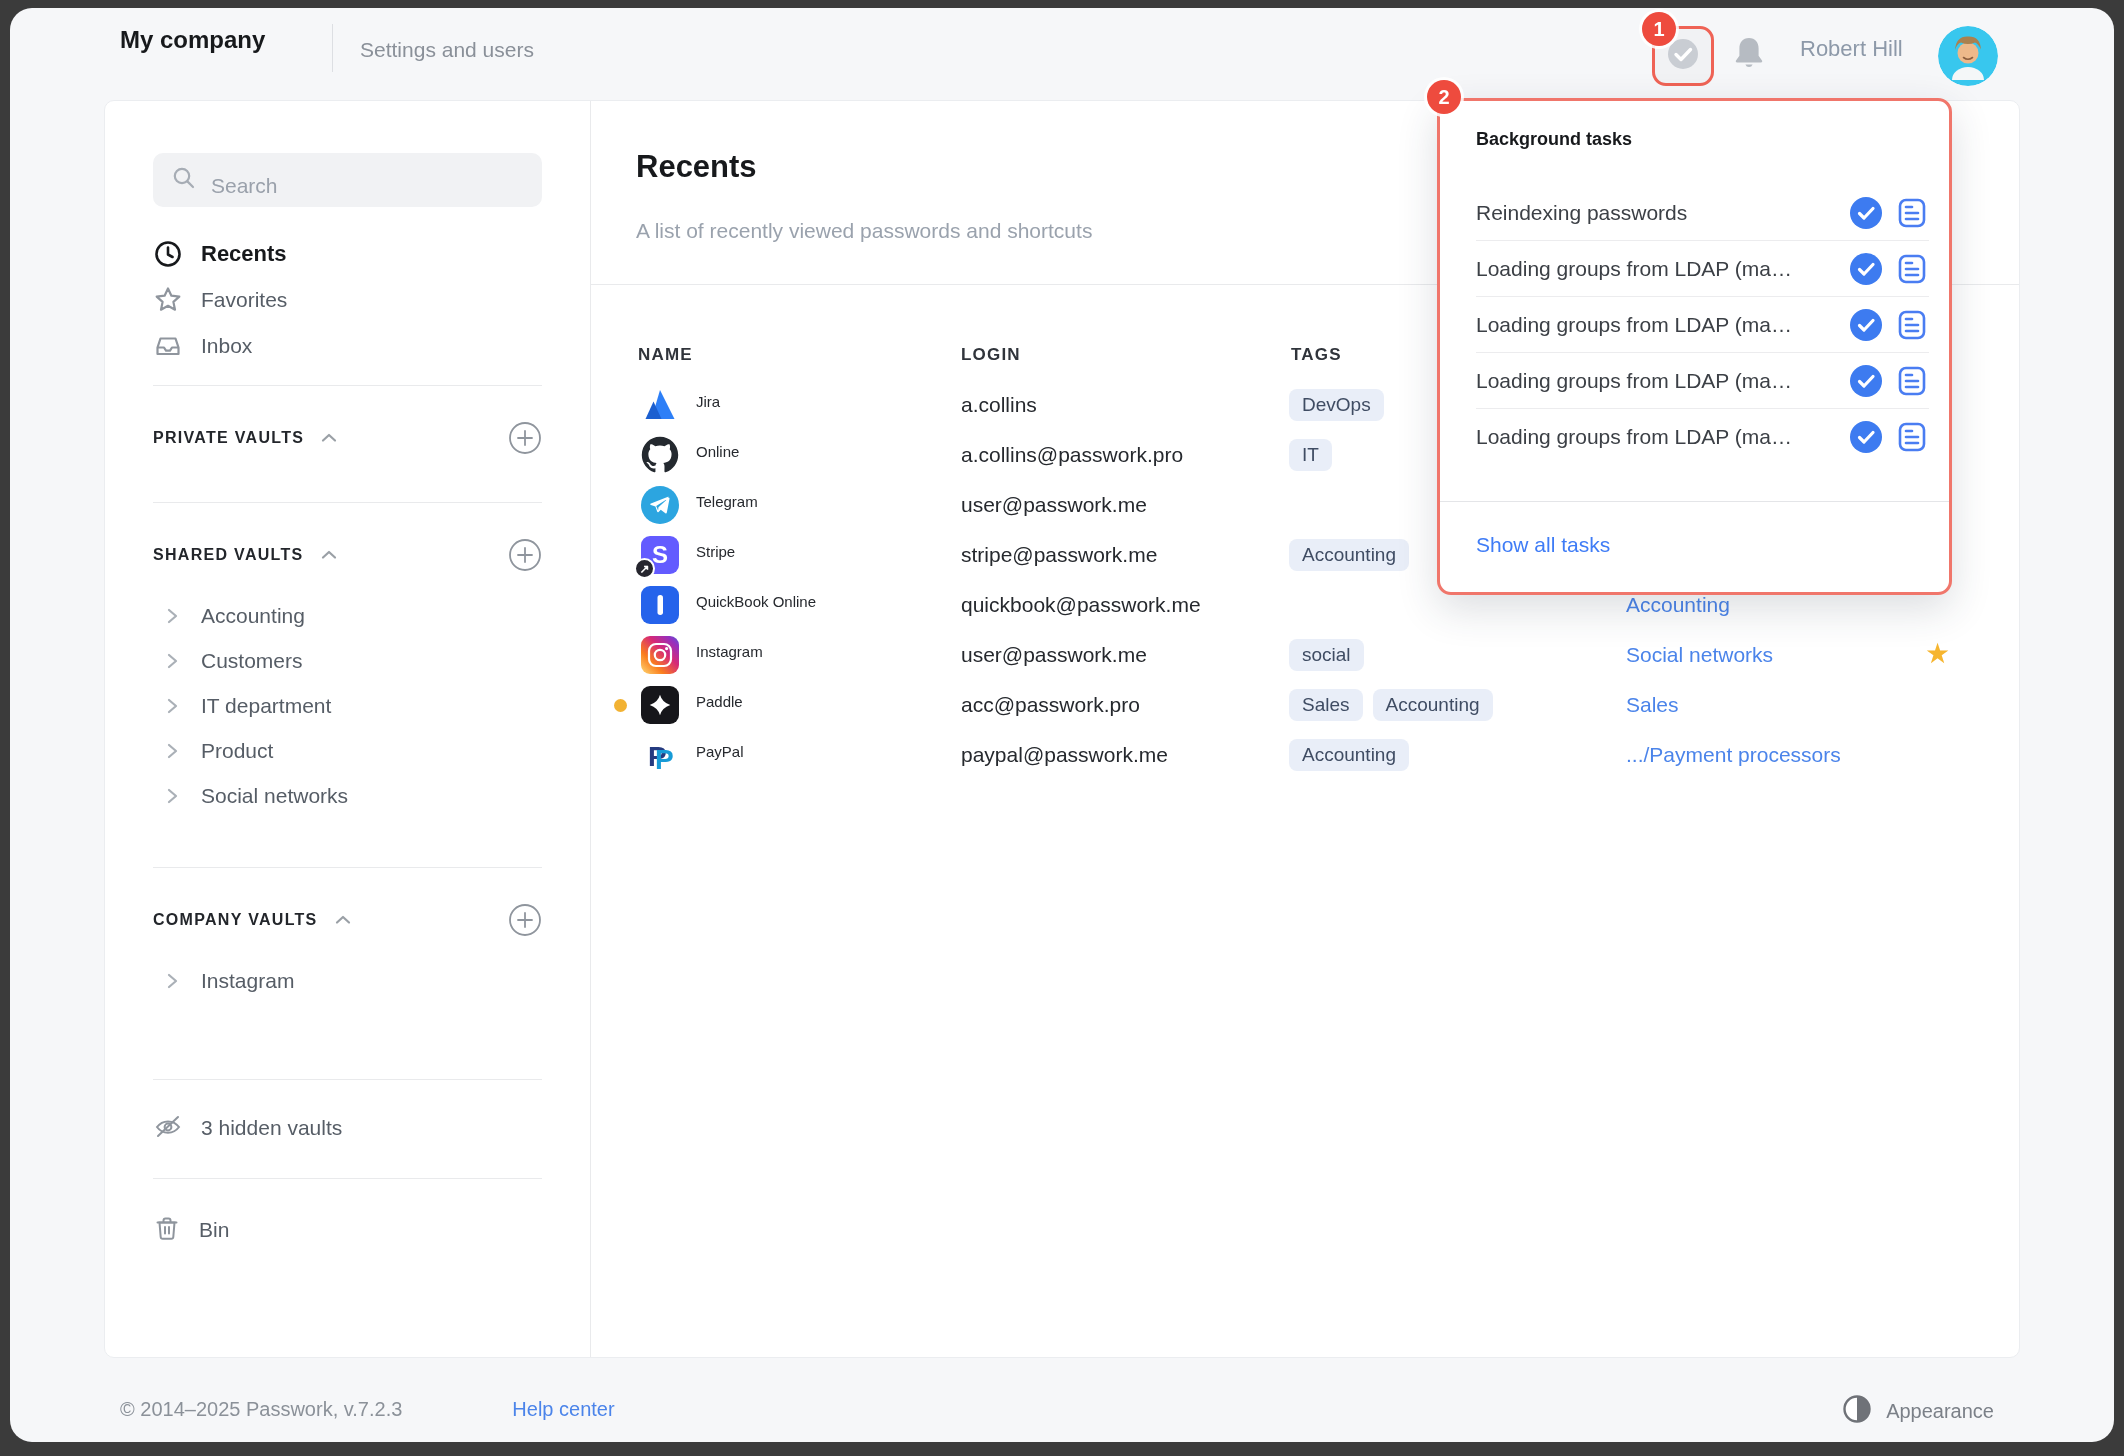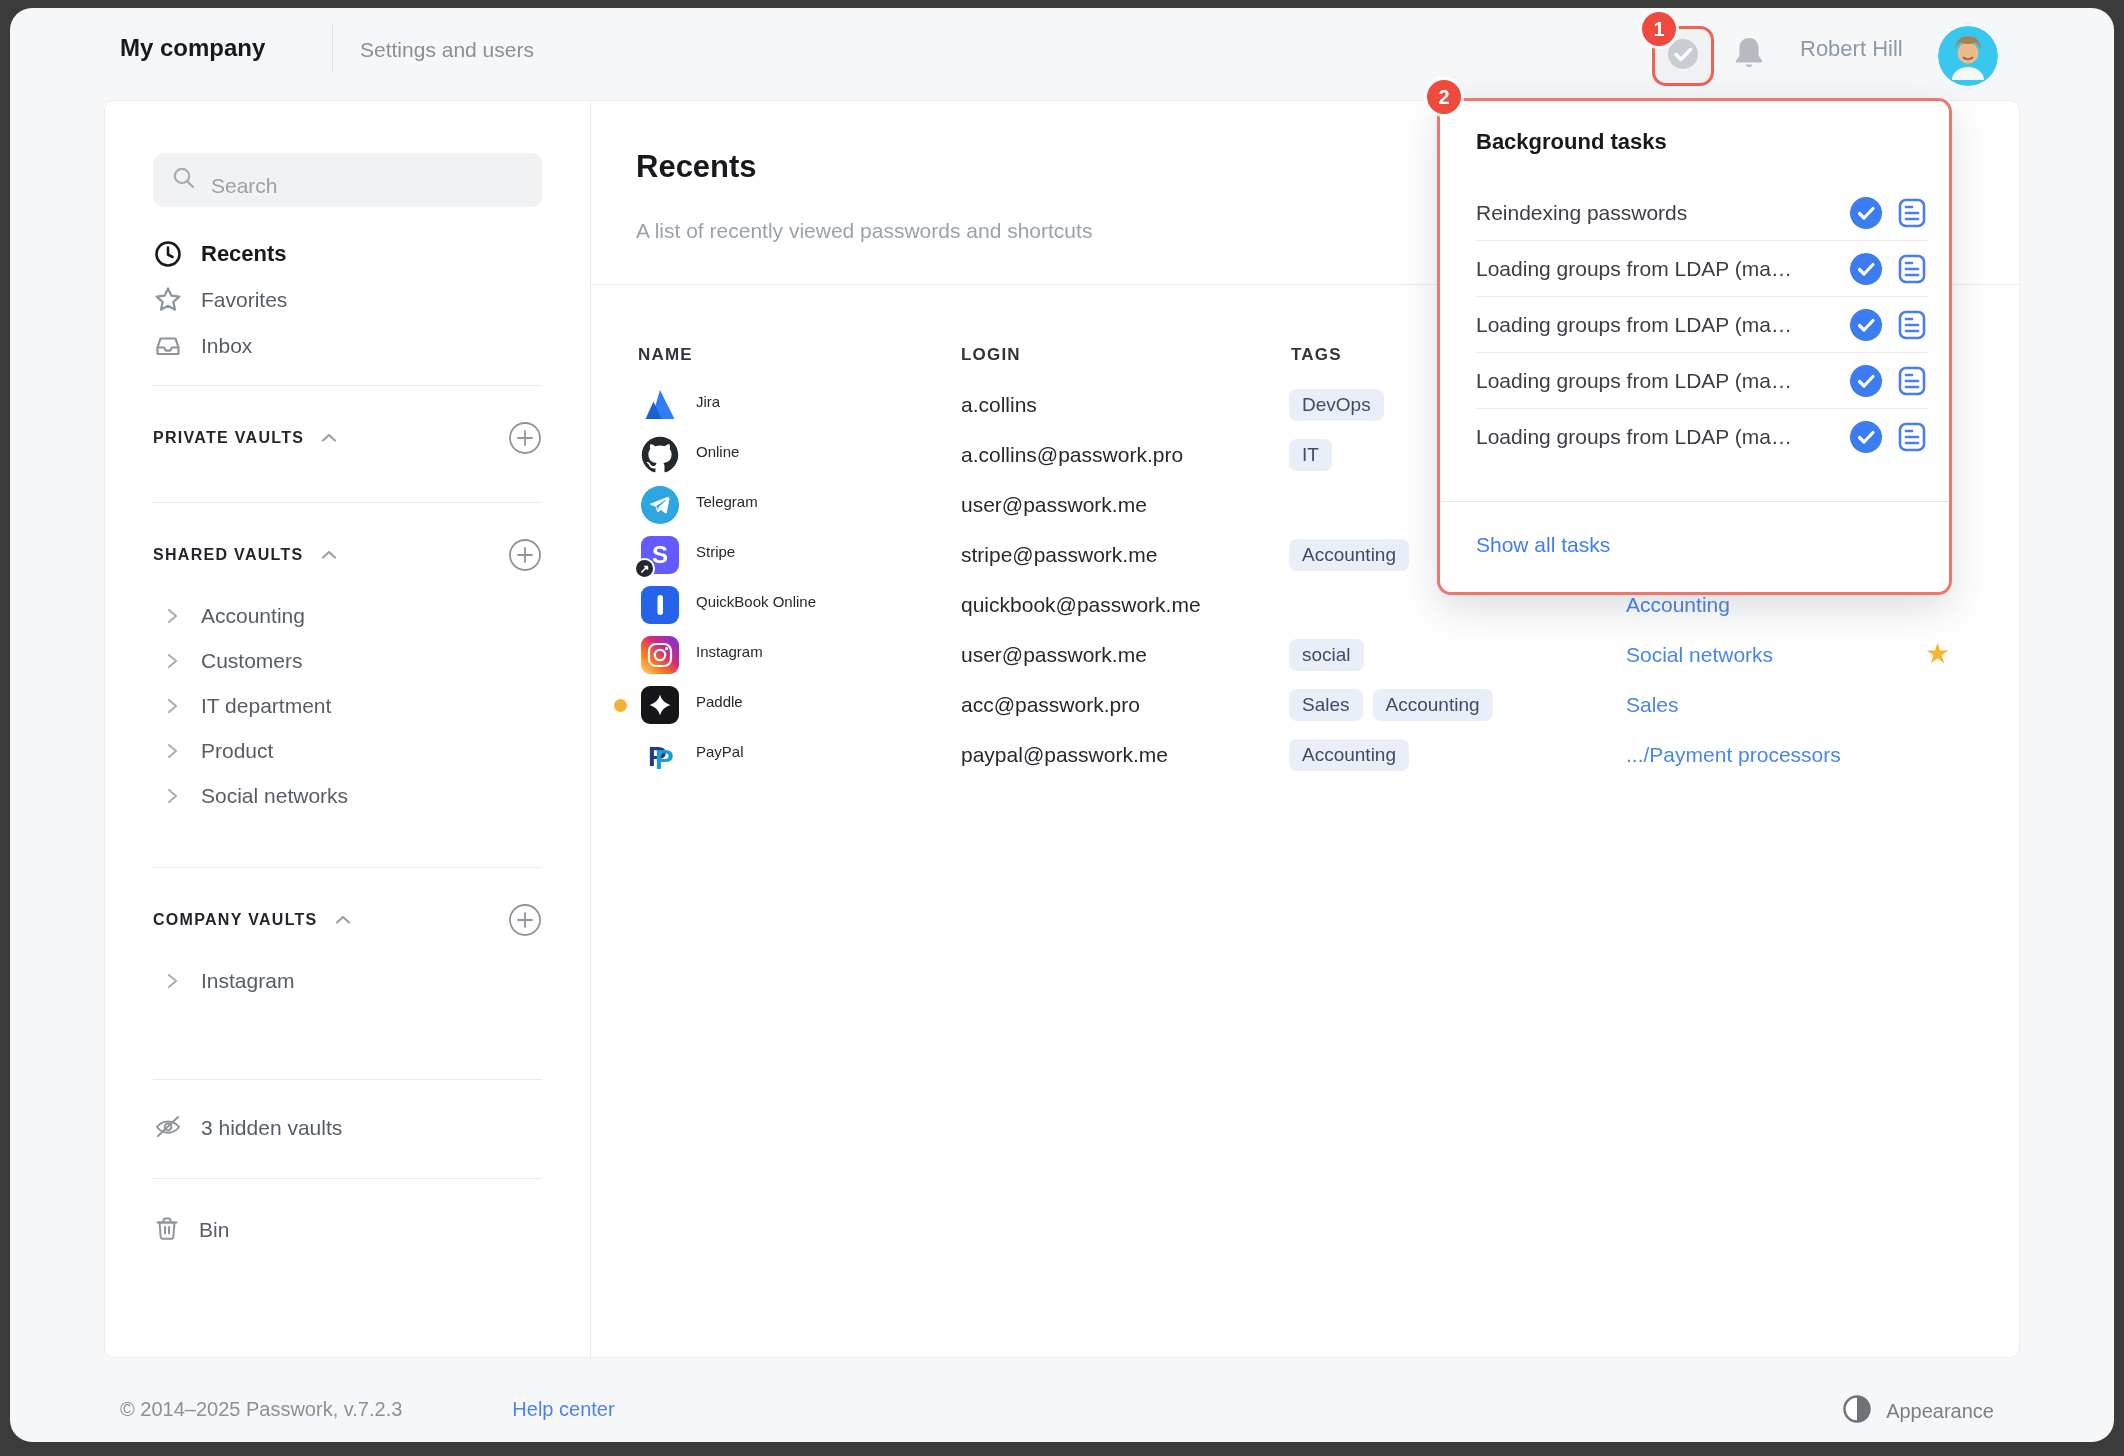--- a/index.html
+++ b/index.html
@@ -2,21 +2,21 @@
 <html><head>
 <meta charset="utf-8">
 <style>
   * { margin:0; padding:0; box-sizing:border-box; }
   html,body { width:2124px; height:1456px; }
   body { background:#3b3b3b; font-family:"Liberation Sans", sans-serif; position:relative; overflow:hidden; }
   .frame { position:absolute; left:10px; top:8px; right:10px; bottom:14px; background:#f6f7f9; border-radius:22px; overflow:hidden; }
 
   
   .topbar { position:absolute; left:0; top:0; right:0; height:84px; }
-  .company { position:absolute; left:110px; top:26px; font-size:24px; font-weight:bold; color:#17191c; }
+  .company { position:absolute; left:110px; top:18px; font-size:24px; font-weight:bold; color:#17191c; }
   .topbar-sep { position:absolute; left:322px; top:16px; width:1px; height:48px; background:#dddfe3; }
   .section-label { position:absolute; left:350px; top:30px; font-size:21px; color:#8a9099; }
   .task-btn { position:absolute; left:1642px; top:18px; width:62px; height:60px; border:3px solid #ef6356; border-radius:14px; background:#f1f2f4; display:flex; align-items:center; justify-content:center; }
   .bell-btn { position:absolute; left:1716px; top:24px; width:46px; height:46px; display:flex; align-items:center; justify-content:center; }
   .username { position:absolute; left:1790px; top:28px; font-size:22px; color:#8d99a9; }
   .avatar { position:absolute; left:1928px; top:18px; width:60px; height:60px; border-radius:50%; overflow:hidden; }
   .num-badge { position:absolute; width:34px; height:34px; border-radius:50%; background:#ee4b3e; color:#fff; font-size:20px; font-weight:bold; display:flex; align-items:center; justify-content:center; box-shadow:0 0 0 3px rgba(255,255,255,.85); z-index:70; }
   #badge1 { left:1632px; top:4px; }
   #badge2 { left:1417px; top:72px; }
 
@@ -59,21 +59,21 @@
   .t-row .ctags { position:absolute; left:655px; top:8px; display:flex; gap:10px; }
   .t-row .cvault { position:absolute; left:992px; top:12px; font-size:21px; color:#4b84ea; cursor:pointer; }
   .t-row .cstar { position:absolute; left:1291px; top:6px; font-size:28px; color:#f6b52f; line-height:34px; }
   .tag { background:#e9eef8; color:#3f4c63; font-size:19px; padding:5px 13px; border-radius:8px; white-space:nowrap; }
   .unread-dot { position:absolute; left:-20px; top:18px; width:13px; height:13px; border-radius:50%; background:#f2b233; }
   .brand { width:38px; height:38px; border-radius:9px; display:flex; align-items:center; justify-content:center; position:relative; }
   .shortcut-badge { position:absolute; left:-7px; bottom:-5px; width:21px; height:21px; border-radius:50%; background:#26262e; border:2px solid #fff; color:#fff; font-size:12px; display:flex; align-items:center; justify-content:center; }
 
   
   .popup { position:absolute; left:1427px; top:90px; width:515px; height:497px; background:#fff; border:3px solid #f0766b; border-radius:14px; box-shadow:0 14px 40px rgba(40,50,70,.16); z-index:50; }
-  .popup-title { position:absolute; left:36px; top:28px; font-size:22px; font-weight:bold; color:#17191c; }
+  .popup-title { position:absolute; left:36px; top:28px; font-size:18px; font-weight:bold; color:#17191c; }
   .task-list { position:absolute; left:0; right:0; top:84px; list-style:none; }
   .task-row { height:56px; margin:0 20px 0 36px; display:flex; align-items:center; border-bottom:1px solid #ececee; }
   .task-row:last-child { border-bottom:none; }
   .task-text { font-size:21px; color:#3c4046; flex:1; white-space:nowrap; overflow:hidden; }
   .task-icons { display:flex; gap:12px; align-items:center; }
   .popup-divider { position:absolute; left:0; right:0; top:400px; border-top:1px solid #e4e5e8; }
   .show-all { position:absolute; left:36px; top:432px; font-size:21px; color:#3f7cf6; cursor:pointer; }
 
   
   .footer-left { position:absolute; left:110px; top:1390px; font-size:20px; color:#8b9199; display:flex; gap:110px; }

